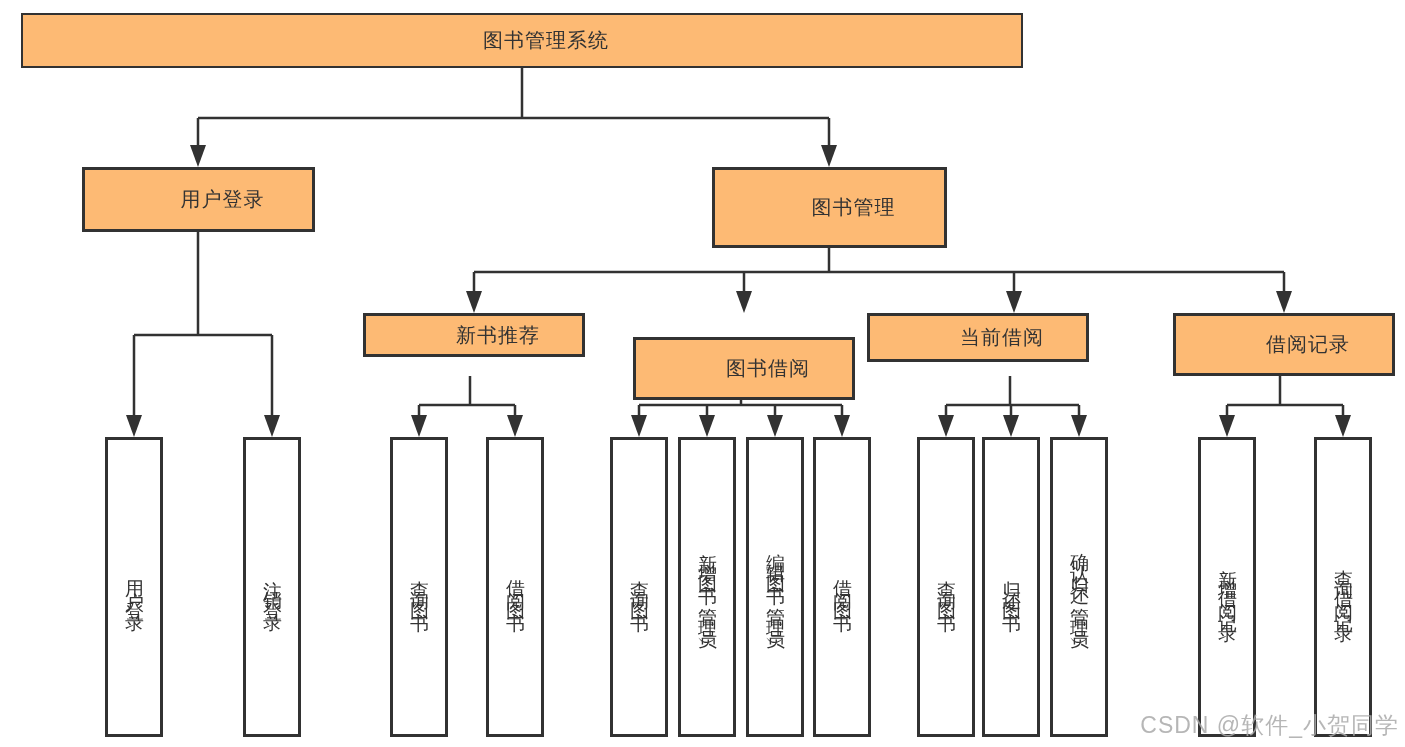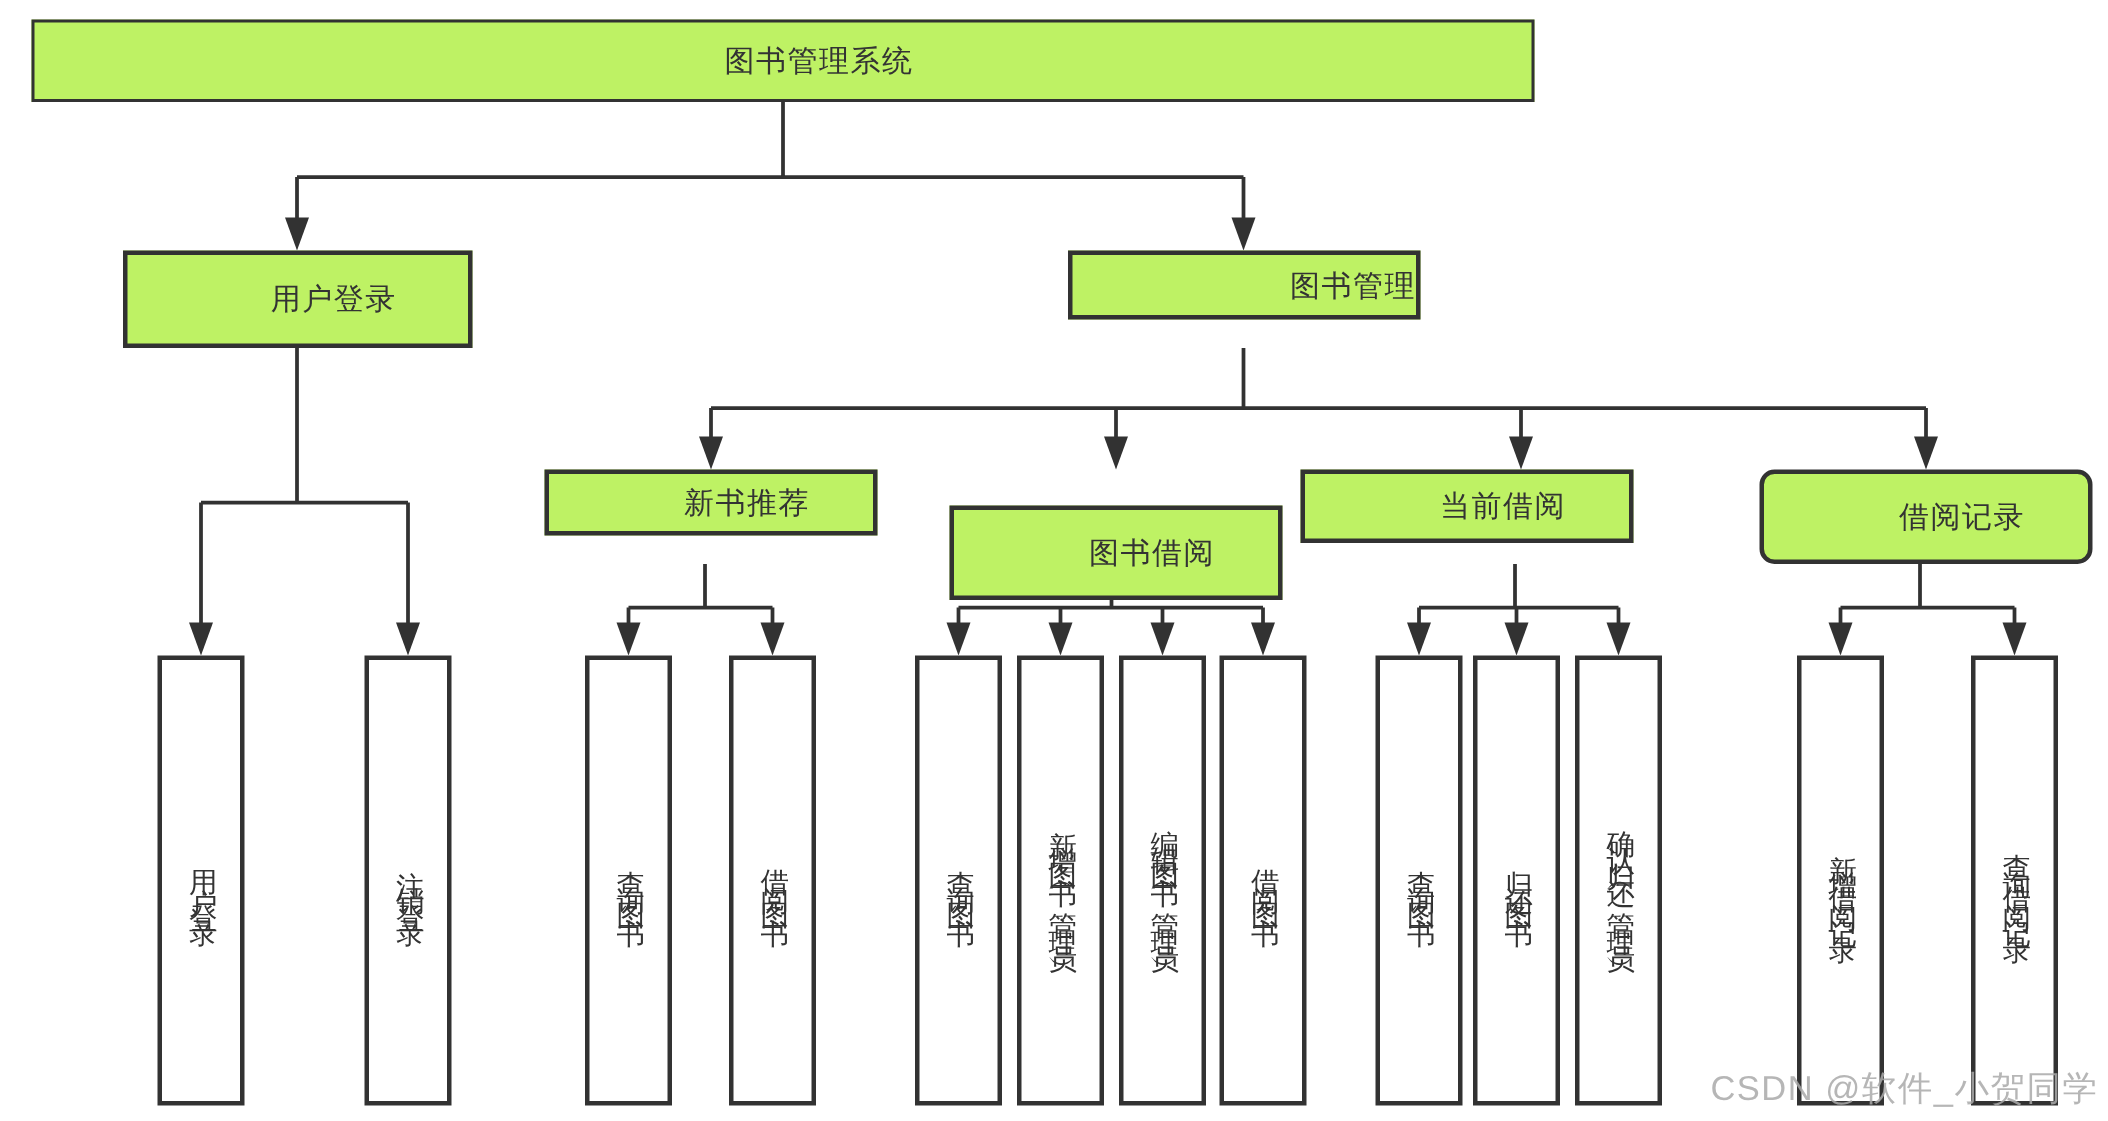--- a/index.html
+++ b/index.html
@@ -5,21 +5,21 @@
   html,body { margin:0; padding:0; background:#ffffff; }
   .canvas {
     position:relative; width:1405px; height:747px; background:#ffffff;
     overflow:hidden;
     font-family:"Liberation Sans","DejaVu Sans",sans-serif;
     color:#333333;
   }
   svg.wires { position:absolute; left:0; top:0; width:1405px; height:747px; }
   .hbox {
     position:absolute; box-sizing:border-box;
-    border:3px solid #323232; background:#bef264;
+    border:3px solid #323232; background:#fdba74;
     display:flex; align-items:center; justify-content:center;
     font-size:20px; letter-spacing:1px; color:#333333;padding-left:48px;
   }
   .hbox.root { border-width:2px; }
   .vbox {
     position:absolute; box-sizing:border-box;
     border:3px solid #323232; background:#ffffff;
     display:flex; align-items:center; justify-content:center;
   }
   .vbox .vtext {
@@ -81,34 +81,34 @@
     </g>
   </svg>
 
   <div class="hbox root" style="left:21px; top:13px; width:1002px; height:55px;">
     <span>图书管理系统</span>
   </div>
 
   <div class="hbox" style="left:82px; top:167px; width:233px; height:65px;">
     <span>用户登录</span>
   </div>
-  <div class="hbox" style="left:712px; top:167px; width:235px; height:46px;justify-content:flex-end;">
+  <div class="hbox" style="left:712px; top:167px; width:235px; height:81px;">
     <span>图书管理</span>
   </div>
 
   <div class="hbox" style="left:363px; top:313px; width:222px; height:44px;">
     <span>新书推荐</span>
   </div>
   <div class="hbox" style="left:633px; top:313px; width:222px; height:63px;margin-top:24px;">
     <span>图书借阅</span>
   </div>
   <div class="hbox" style="left:867px; top:313px; width:222px; height:49px;">
     <span>当前借阅</span>
   </div>
-  <div class="hbox" style="left:1173px; top:313px; width:222px; height:63px;border-radius:10px;">
+  <div class="hbox" style="left:1173px; top:313px; width:222px; height:63px;">
     <span>借阅记录</span>
   </div>
 
   <div class="vbox" style="left:105px; top:437px; width:58px; height:300px;">
     <span class="vtext">用户登录</span>
   </div>
   <div class="vbox" style="left:243px; top:437px; width:58px; height:300px;">
     <span class="vtext">注销登录</span>
   </div>
 

